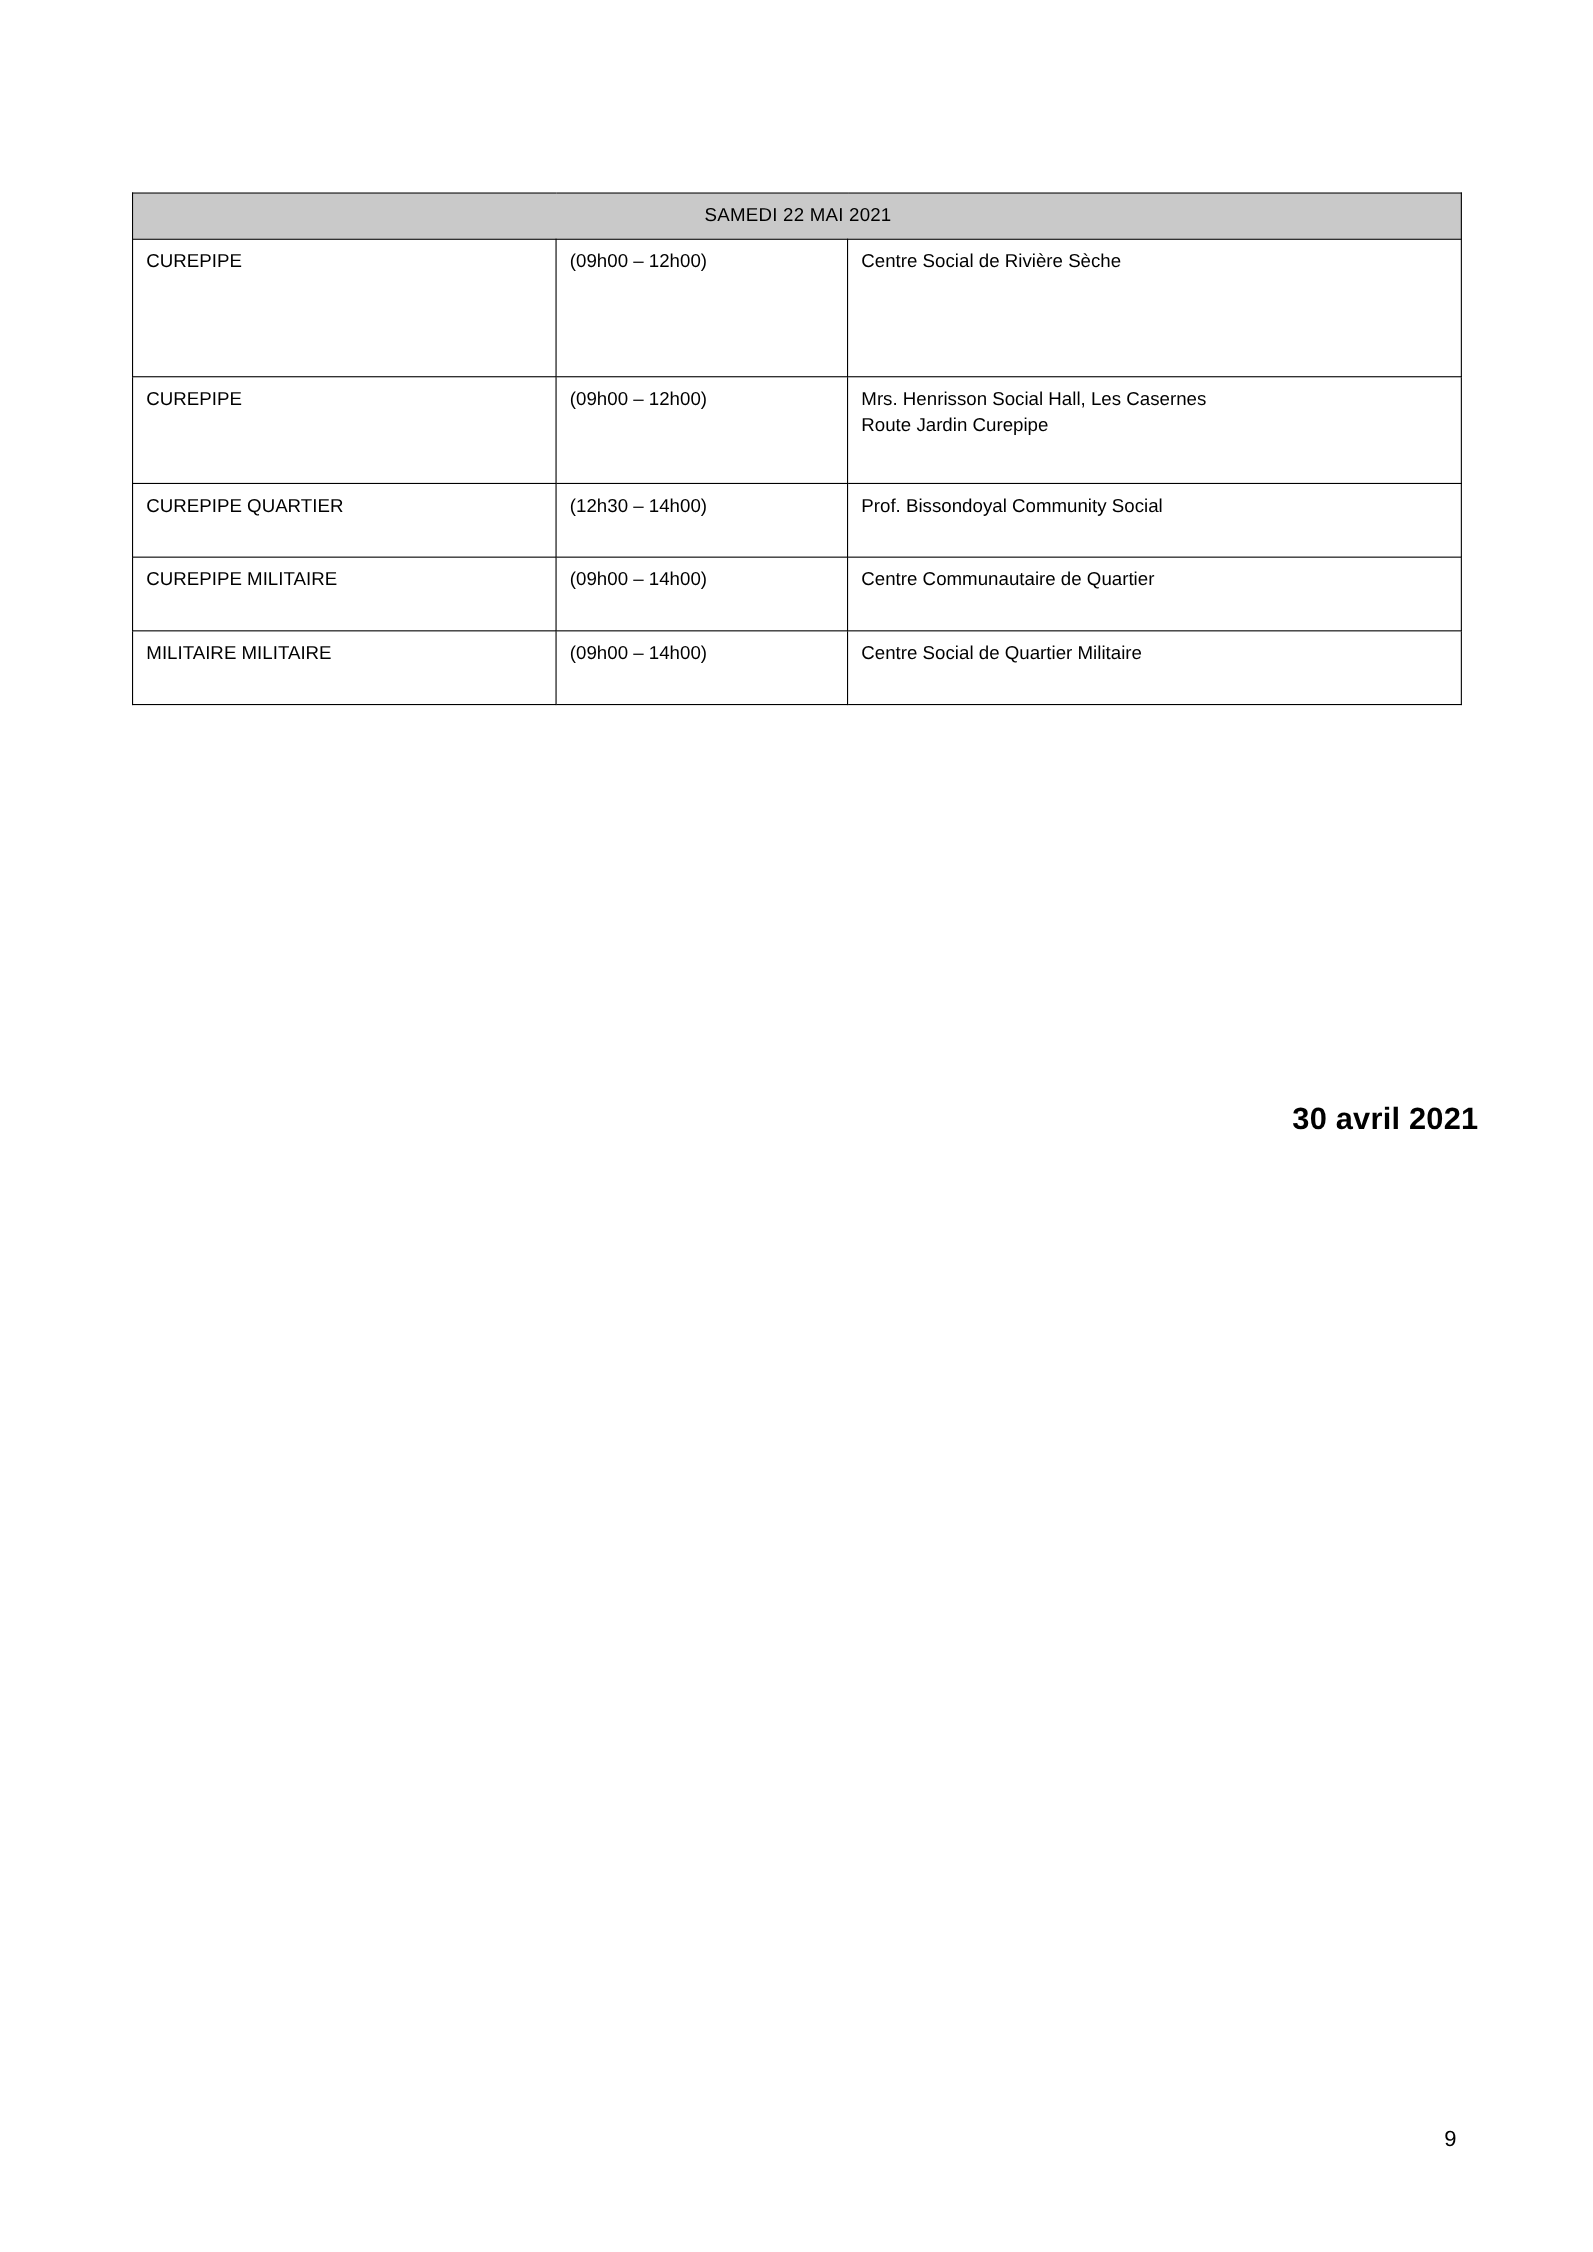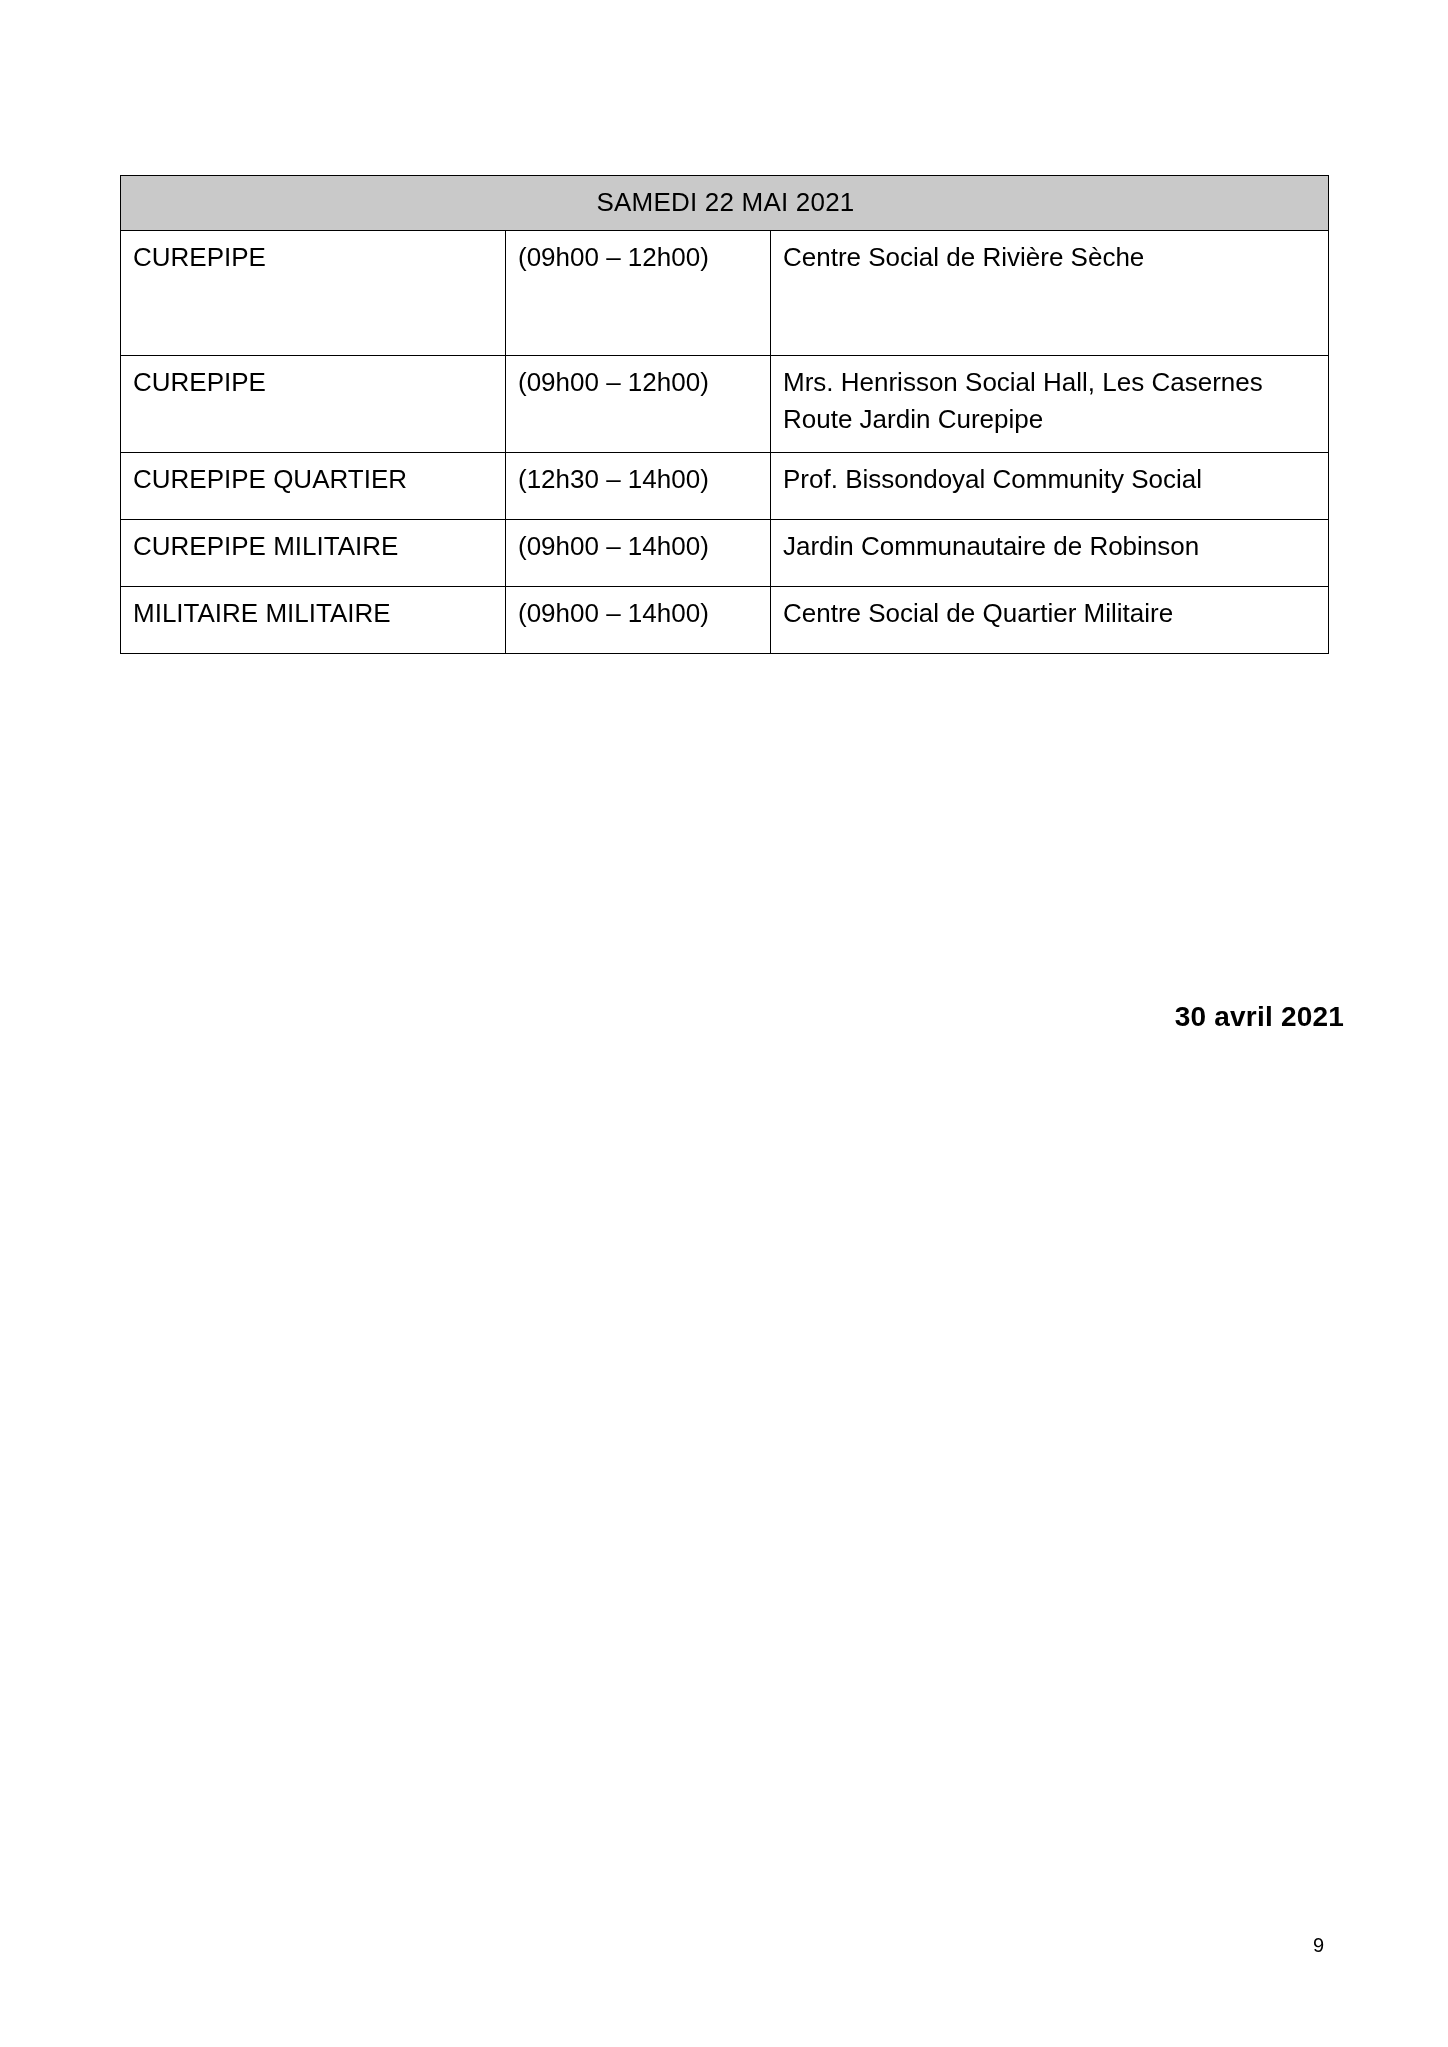--- a/index.html
+++ b/index.html
@@ -28,21 +28,21 @@
     top: 175px;
     width: 1208px;
     border-collapse: collapse;
     table-layout: fixed;
   }
   .schedule-table td,
   .schedule-table th {
     border: 1px solid #000000;
     vertical-align: top;
     padding: 8px 10px 8px 12px;
-    font-size: 26px;
+    font-size: 17px;
     line-height: 1.45;
     font-weight: normal;
     text-align: left;
     margin-top: 24px;
   }
   .title-cell {
     background: #c9c9c9;
     text-align: center !important;
     font-weight: bold;
     font-size: 25px;
@@ -117,21 +117,21 @@
         <td>(12h30 – 14h00)</td>
         <td>
           <span>Prof. Bissondoyal Community Social</span>
         </td>
       </tr>
 
       <tr class="row-normal">
         <td>CUREPIPE MILITAIRE</td>
         <td>(09h00 – 14h00)</td>
         <td>
-          <span>Jardin Communautaire de Robinson</span>
+          <span>Centre Communautaire de Quartier</span>
         </td>
       </tr>
 
       <tr class="row-normal">
         <td>MILITAIRE MILITAIRE</td>
         <td>(09h00 – 14h00)</td>
         <td>
           <span>Centre Social de Quartier Militaire</span>
         </td>
       </tr>

